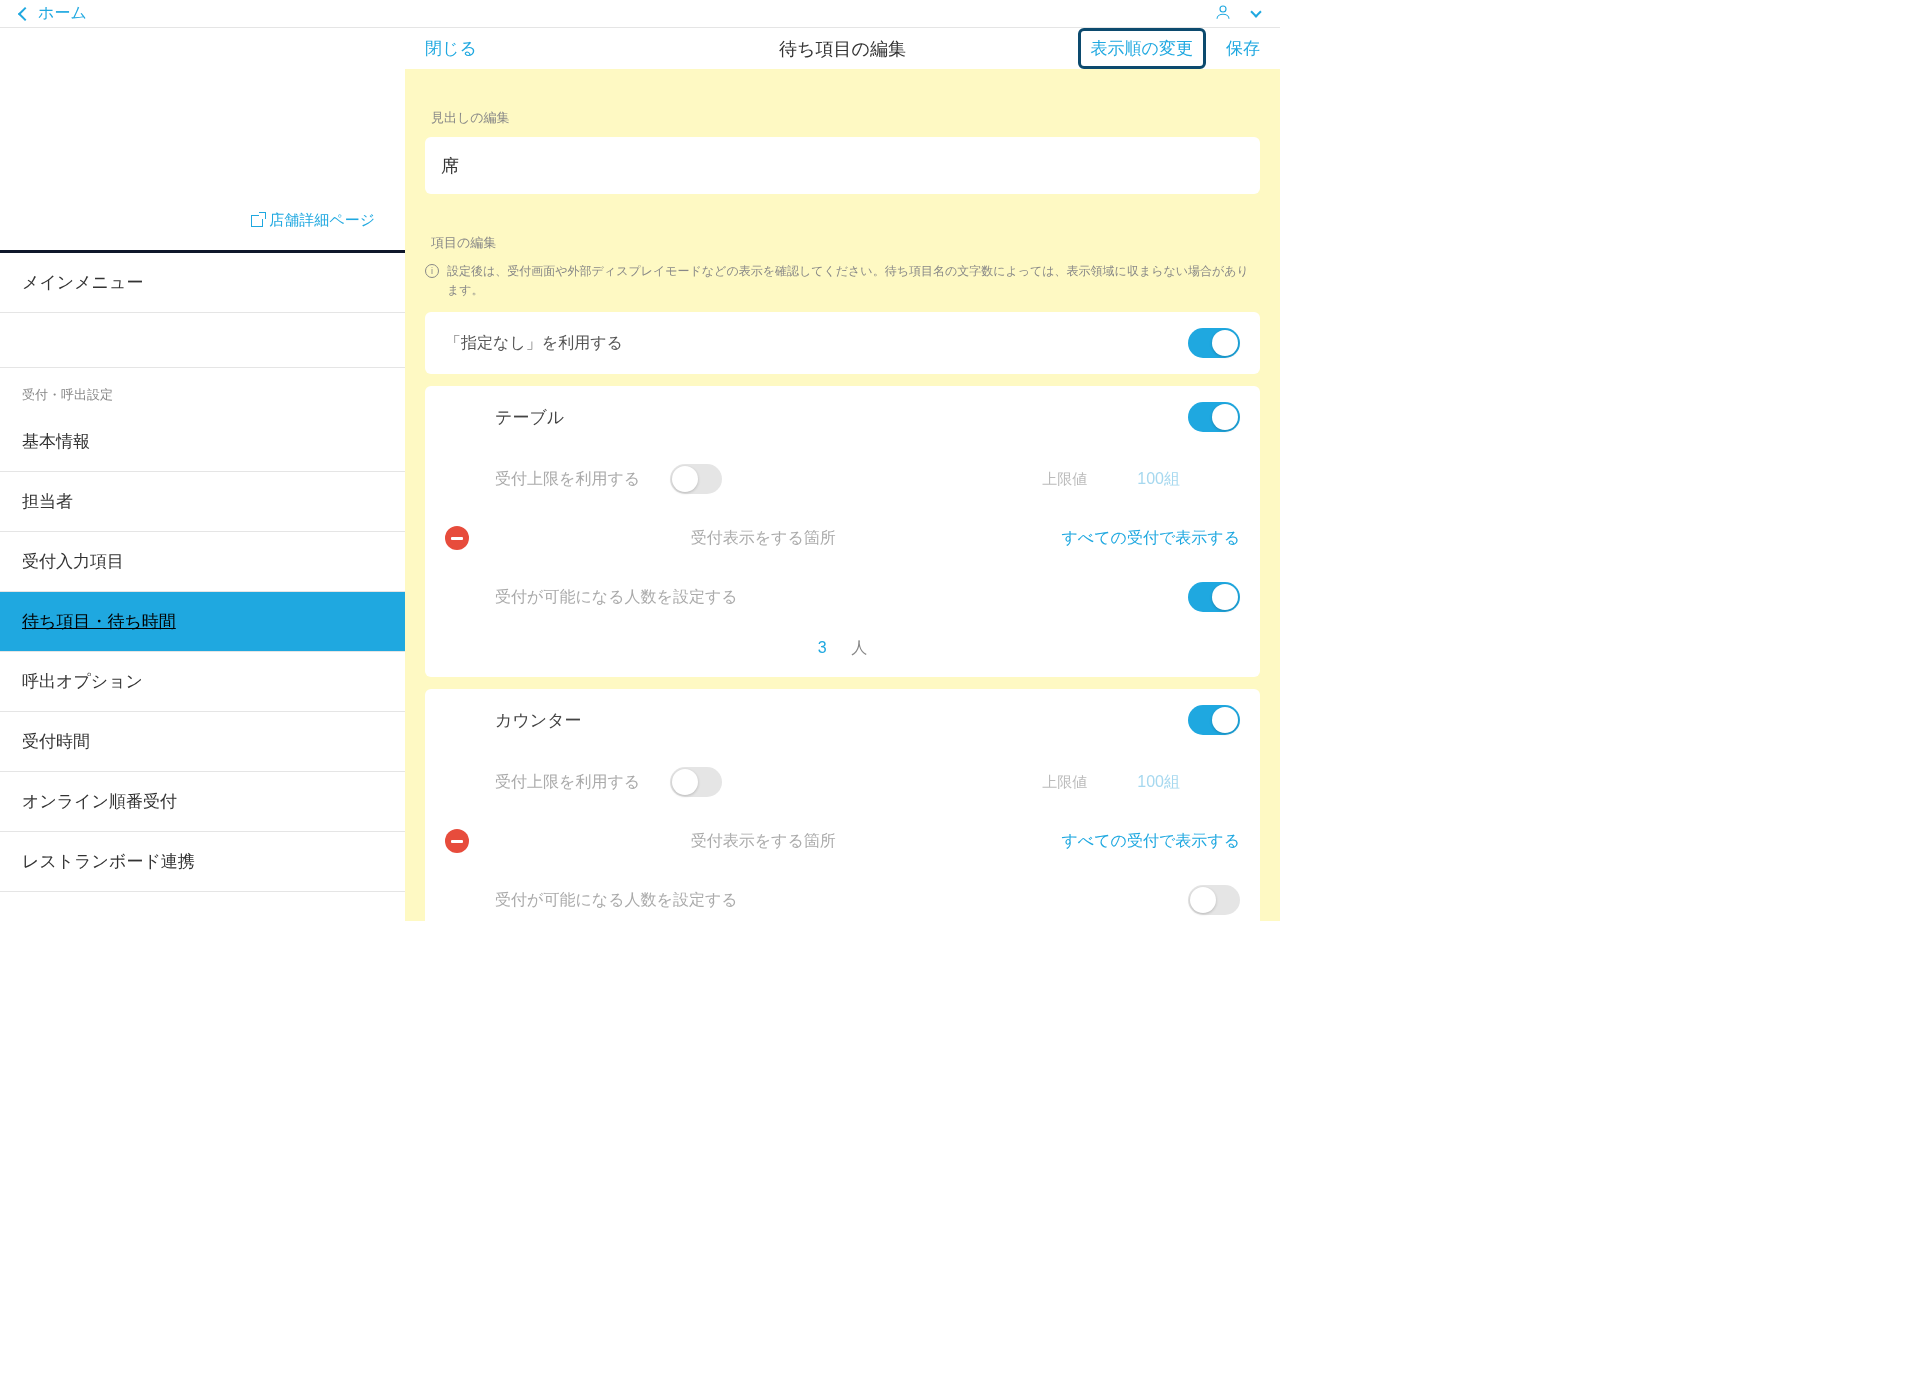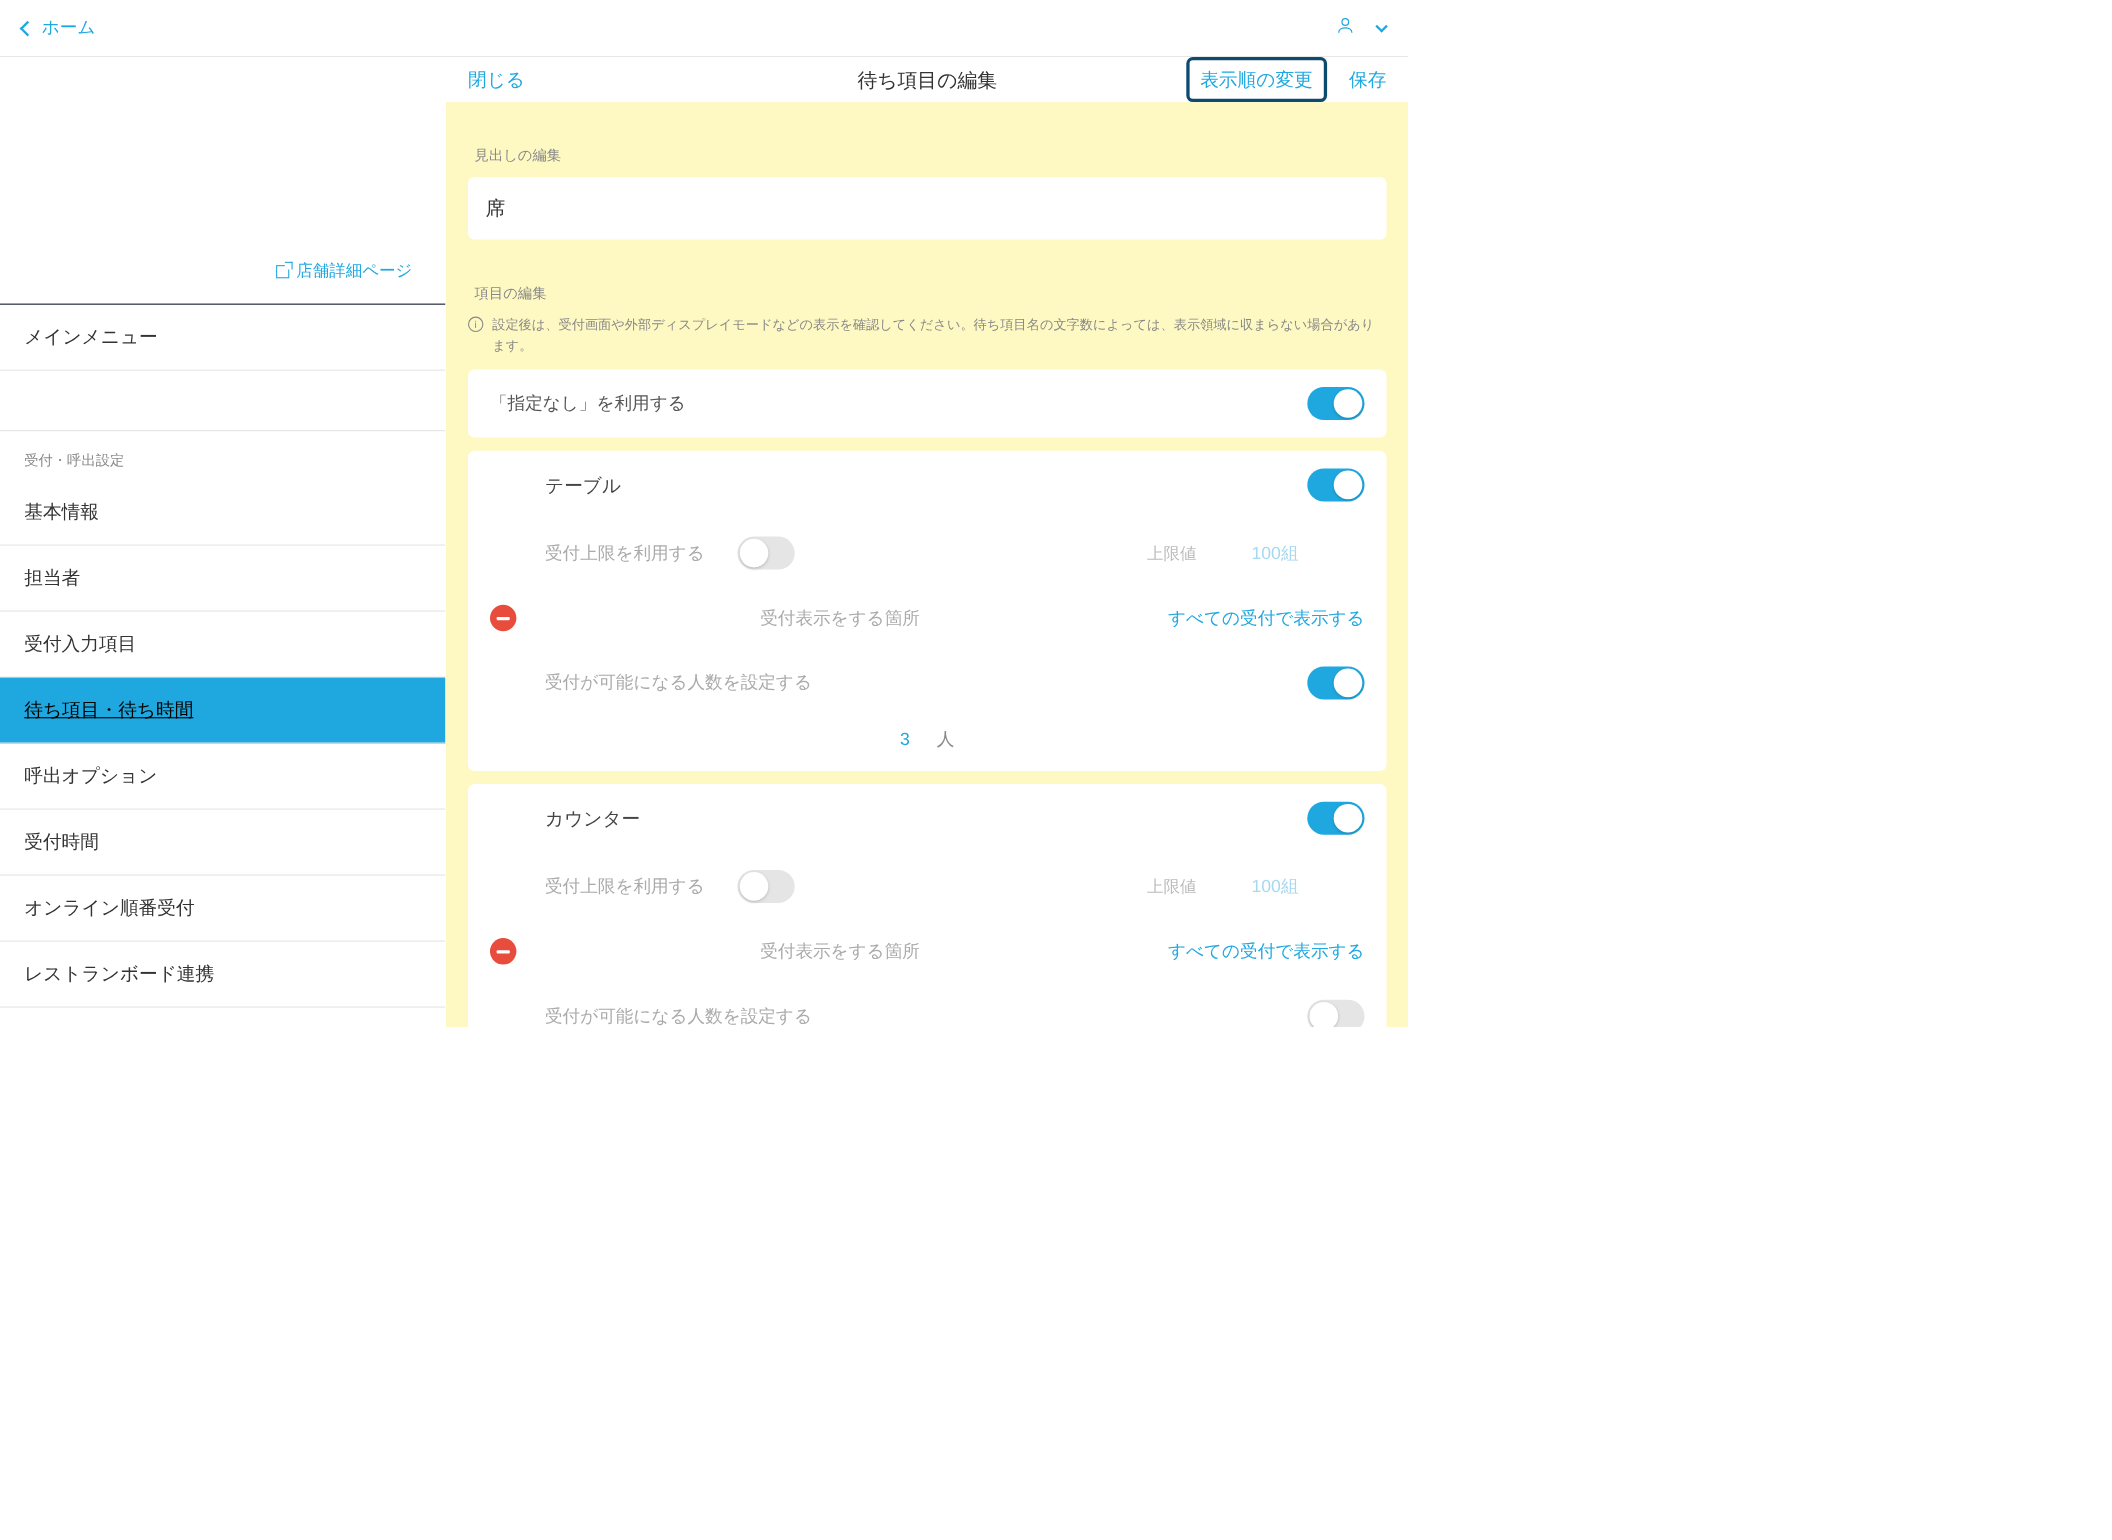--- a/index.html
+++ b/index.html
@@ -1,27 +1,27 @@
 <!DOCTYPE html>
 <html><head>
 <meta charset="utf-8">
 <style>
 * { margin: 0; padding: 0; box-sizing: border-box; font-family: -apple-system, "Hiragino Sans", "Hiragino Kaku Gothic ProN", sans-serif; }
 body { background: #fff; width: 1280px; height: 933px; overflow: hidden; }
 
-.top-bar { height: 52px; display: flex; align-items: center; justify-content: space-between; padding: 0 20px; border-bottom: 1px solid #e5e5e5; background: #fff; }
+.top-bar { height: 28px; display: flex; align-items: center; justify-content: space-between; padding: 0 20px; border-bottom: 1px solid #e5e5e5; background: #fff; }
 .top-bar-left { display: flex; align-items: center; color: #1fa8e0; font-size: 16px; }
 .chevron-left { display: inline-block; width: 10px; height: 10px; border-left: 2px solid #1fa8e0; border-bottom: 2px solid #1fa8e0; transform: rotate(45deg); margin-right: 8px; }
 .top-bar-right { display: flex; align-items: center; gap: 20px; }
 .user-icon svg { width: 18px; height: 18px; }
 .chevron-down { display: inline-block; width: 8px; height: 8px; border-right: 2px solid #1fa8e0; border-bottom: 2px solid #1fa8e0; transform: rotate(45deg); margin-top: -4px; }
 
 .layout { display: flex; height: calc(100% - 40px); }
 .sidebar { width: 405px; background: #fff; overflow-y: auto; flex-shrink: 0; }
-.store-link-wrap { height: 225px; display: flex; align-items: flex-end; justify-content: flex-end; padding: 0 30px 20px 0; border-bottom: 1px solid #0f172a; }
+.store-link-wrap { height: 225px; display: flex; align-items: flex-end; justify-content: flex-end; padding: 0 30px 20px 0; border-bottom: 3px solid #0f172a; }
 .store-link { color: #1fa8e0; font-size: 15px; display: flex; align-items: center; gap: 6px; }
 .ext-icon { display: inline-block; width: 12px; height: 12px; border: 1.5px solid #1fa8e0; position: relative; }
 .ext-icon::after { content: ""; position: absolute; top: -4px; right: -4px; width: 6px; height: 6px; border-top: 1.5px solid #1fa8e0; border-right: 1.5px solid #1fa8e0; background: #fff; }
 
 .side-item { padding: 18px 22px; font-size: 17px; color: #333; border-bottom: 1px solid #e5e5e5; cursor: pointer; }
 .side-spacer { height: 55px; border-bottom: 1px solid #e5e5e5; }
 .side-section-label { padding: 18px 22px 8px; font-size: 13px; color: #888; }
 .side-item.active { background: #1fa8e0; color: #000000; text-decoration: underline; }
 
 .main { flex: 1; background: #fef9c3; overflow-y: auto; display: flex; flex-direction: column; }

